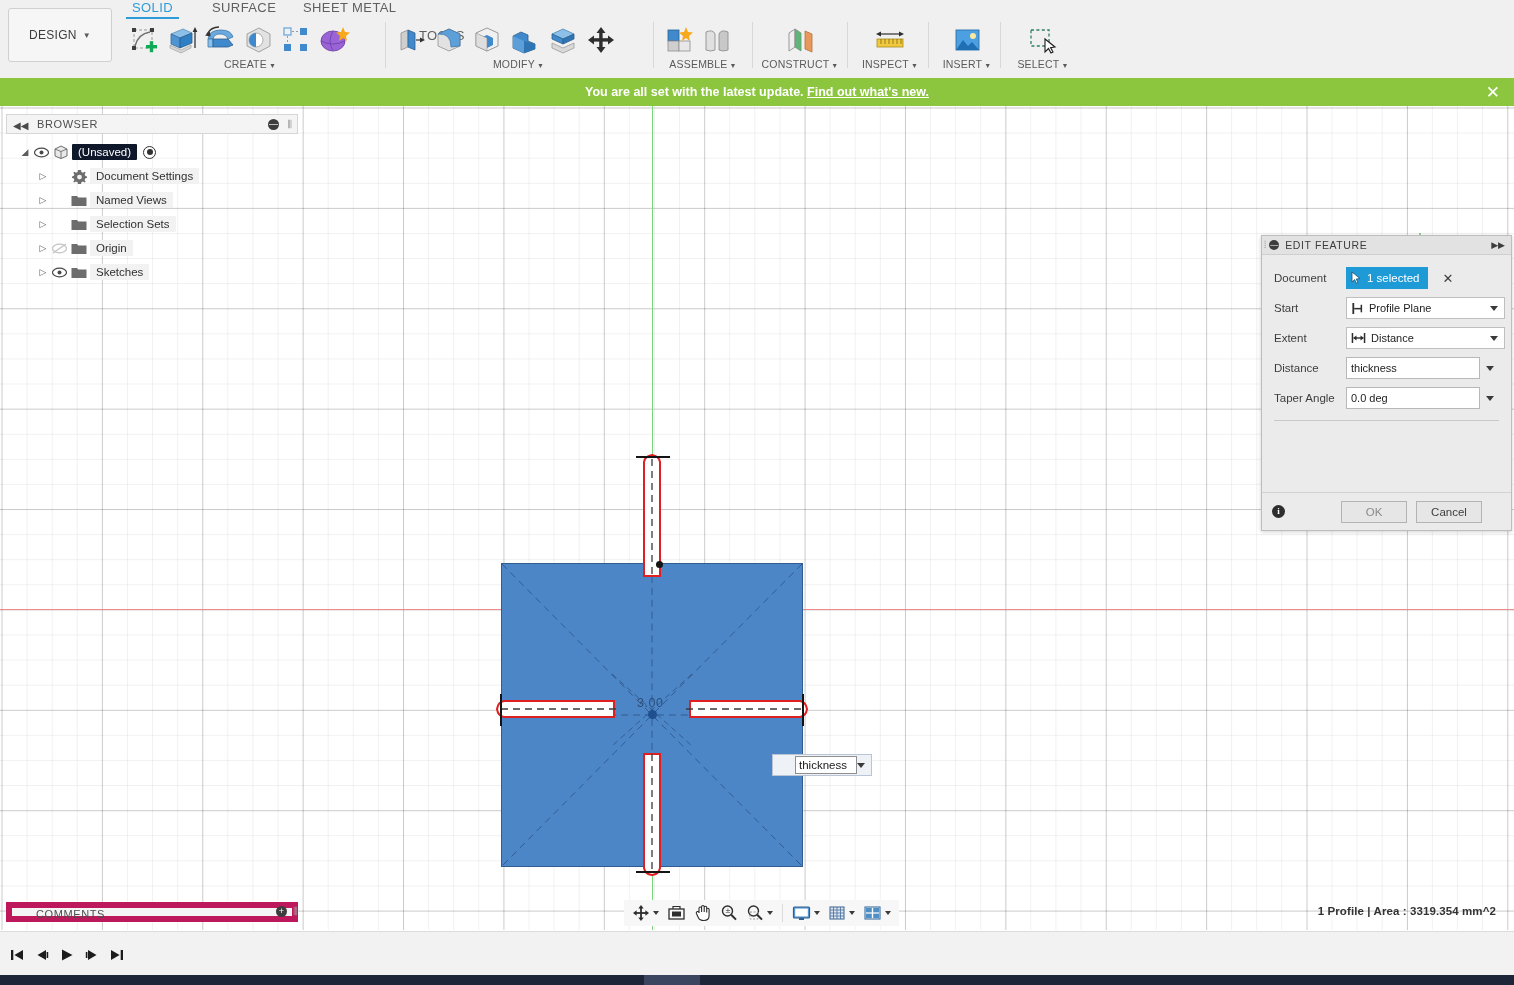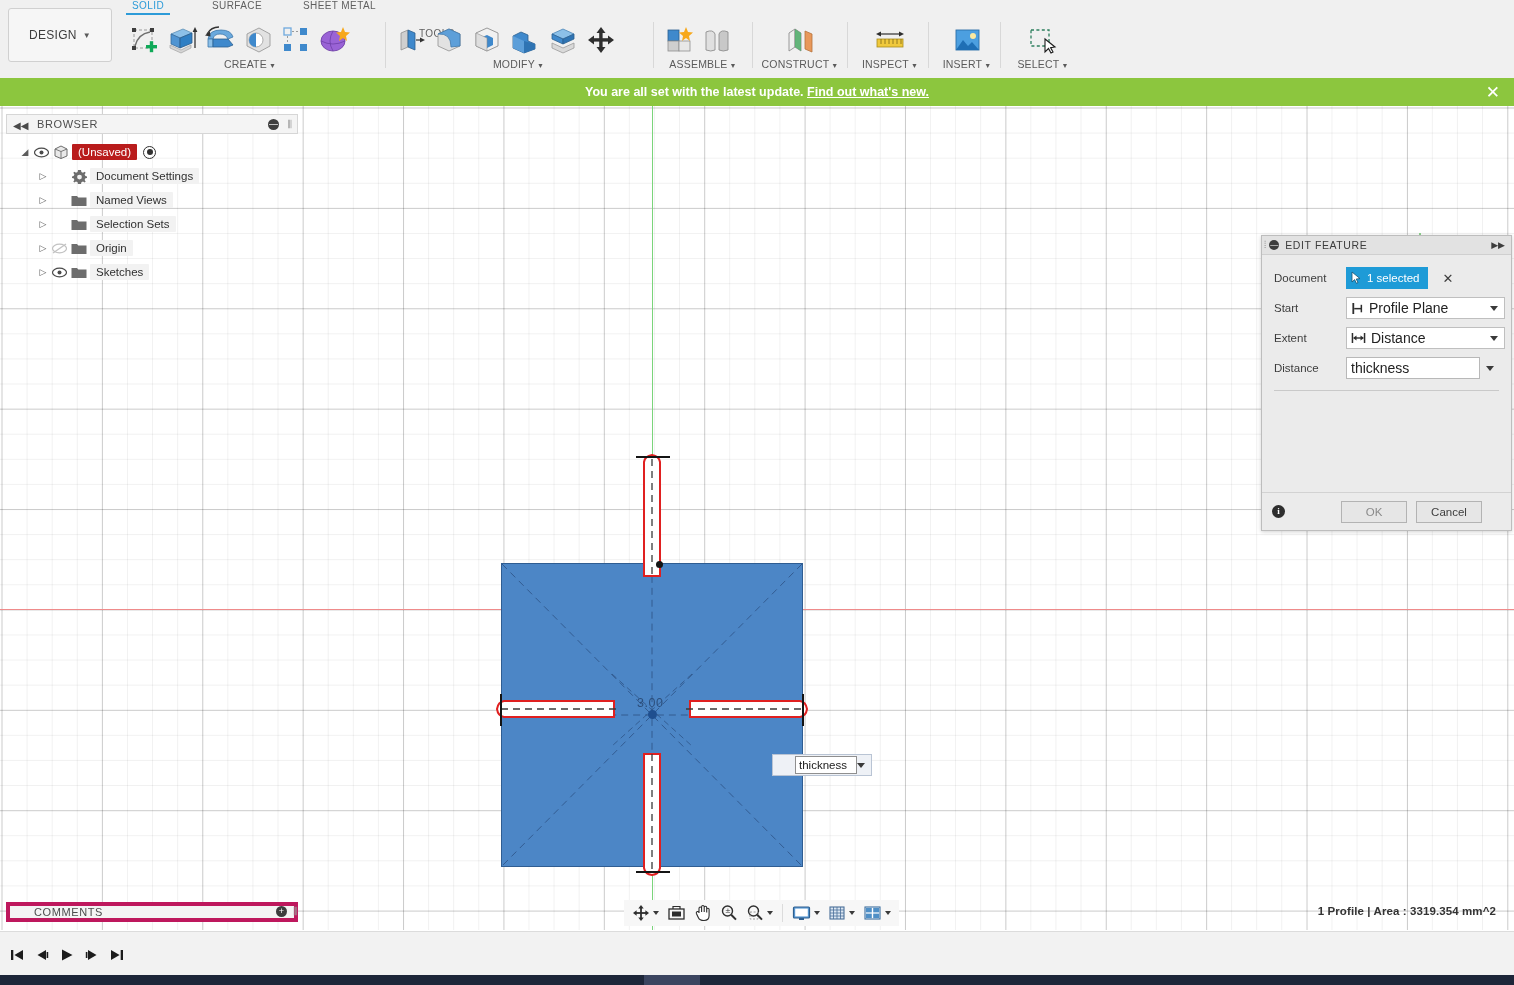--- a/index.html
+++ b/index.html
@@ -21,21 +21,21 @@
   .design-btn {
     position: absolute; left: 8px; top: 8px; width: 104px; height: 54px;
     background: #f6f6f6; border: 1px solid #d0d0d0; border-radius: 3px;
     display: flex; align-items: center; justify-content: center;
     font-size: 12px; color: #3c3c3c; letter-spacing: .3px;
   }
   .design-btn .caret { margin-left: 6px; font-size: 8px; color: #5a5a5a; }
 
   .tabs { position: absolute; left: 120px; top: 0px; height: 18px; }
   .tab {
-    position: absolute; top: 0; font-size: 10px; color: #5f5f5f;
+    position: absolute; top: 0; font-size: 13px; color: #5f5f5f;
     letter-spacing: .4px; white-space: nowrap;
   }
   .tab.active { color: #2d9bd8; }
   .tab.active::after {
     content: ""; position: absolute; left: -6px; right: -6px; bottom: -4px;
     height: 2.5px; background: #2d9bd8;
   }
 
   .ribgroup { position: absolute; top: 18px; height: 60px; }
   .ribicons { display: flex; align-items: center; height: 42px; padding-top: 2px; }
@@ -143,34 +143,34 @@
   .grip { position:absolute; right:5px; top:3px; font-size:11px; color:#9a9a9a; }
 
   .tree { padding-top: 6px; }
   .tnode { height:24px; display:flex; align-items:center; font-size:11.5px; color:#303030; }
   .tnode .twisty {
     width:14px; text-align:center; font-size:9px; color:#5c5c5c;
   }
   .tnode .eye { width:18px; display:flex; align-items:center; justify-content:center; }
   .tnode .ticon { width:22px; display:flex; align-items:center; justify-content:center; }
   .tnode .tlabel { padding:2px 6px; border-radius:1px; white-space:nowrap; }
-  .tnode.root .tlabel { background:#b91c1c; color:#ffffff; }
+  .tnode.root .tlabel { background:#0f172a; color:#ffffff; }
   .tnode.root { padding-left: 12px; }
   .tnode.child { padding-left: 30px; }
   .tnode.child .tlabel { background:#f2f2f2; }
   .radio-dot {
     margin-left:6px; width:13px; height:13px; border-radius:50%;
     border:1.5px solid #303030; display:flex; align-items:center; justify-content:center;
   }
   .radio-dot i { width:6px; height:6px; border-radius:50%; background:#303030; display:block; }
 
   
   .comments {
     position:absolute; left:6px; top:902px; width:292px; height:20px;
-    background:#f4f4f4; border:4px solid #be185d; display:flex; 
+    background:#f4f4f4; border:6px solid #be185d; display:flex; 
   }
   .comments-title { font-size:11px; color:#4d4d4d; letter-spacing:.6px; margin-left:24px; }
   .plus-circle {
     position:absolute; left:276px; top:906px; width:11px; height:11px; border-radius:50%;
     background:#3d3d3d; color:#fff; font-size:9px; line-height:10.5px; text-align:center;
   }
 
   
   .navbar {
     position:absolute; left:624px; top:900px; height:26px;
@@ -223,21 +223,21 @@
     height:22px; background:#1e9bd7; color:#ffffff; font-size:11.5px;
     display:flex; align-items:center; padding:0 9px 0 5px; min-width:78px;
   }
   .selbtn .cursor { margin-right:5px; }
   .xbtn { margin-left:14px; font-size:13px; color:#3d3d3d; font-weight:300; }
   .field {
     flex:1; height:22px; background:#ffffff; border:1px solid #bfbfbf;
     display:flex; align-items:center; position:relative; padding-left:4px;
   }
   .field .fico { margin-right:5px; display:flex; align-items:center; }
-  .field .ftext { font-size:14px; color:#222;text-align:right; }
+  .field .ftext { font-size:11px; color:#222;text-align:right; }
   .field-caret {
     position:absolute; right:6px; width:0;height:0;
     border-left:4px solid transparent; border-right:4px solid transparent;
     border-top:5px solid #3a3a3a;
   }
   .field.plain { border:1px solid #b8b8b8; }
   .caret-outside {
     width:0;height:0; margin-left:6px;
     border-left:4px solid transparent; border-right:4px solid transparent;
     border-top:5px solid #3a3a3a;
@@ -860,20 +860,27 @@
       </div>
 
       <div class="row">
         <div class="row-label">Distance</div>
         <div class="field plain" style="flex:none; width:134px;">
           <span class="ftext">thickness</span>
         </div>
         <span class="caret-outside"></span>
       </div>
 
+      <div class="row">
+        <div class="row-label">Taper Angle</div>
+        <div class="field plain" style="flex:none; width:134px;">
+          <span class="ftext">0.0 deg</span>
+        </div>
+        <span class="caret-outside"></span>
+      </div>
 
       <div class="dlg-div"></div>
 
     </div>
 
     <div class="dlg-footer">
       <span class="info-ico">i</span>
       <div class="dlg-btn ok">OK</div>
       <div class="dlg-btn cancel">Cancel</div>
     </div>

